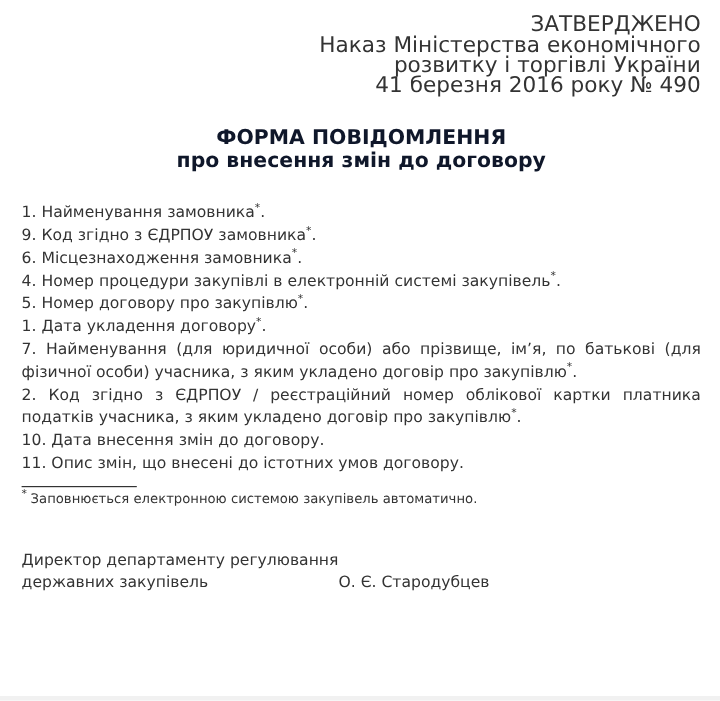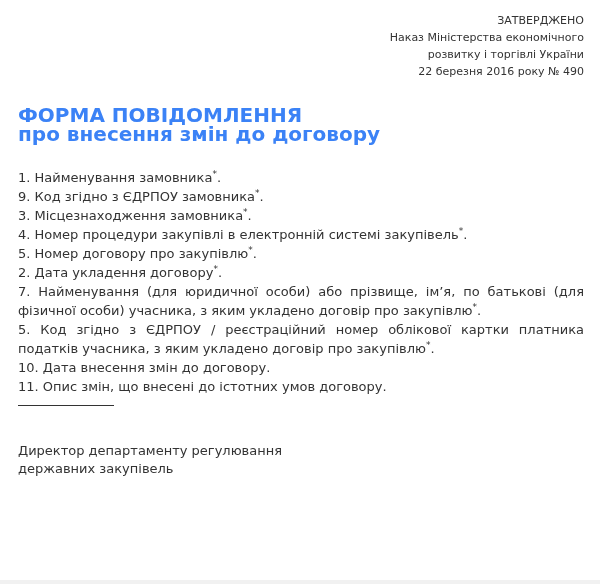--- a/index.html
+++ b/index.html
@@ -8,30 +8,30 @@
     background: #ffffff;
     color: #333333;
     font-family: "DejaVu Sans", "Liberation Sans", sans-serif;
     overflow: hidden;
     position: relative;
   }
   .page { padding: 10px 16px 0 18px; }
 
   .approval {
     text-align: right;
-    font-size: 11px;
+    font-size: 18px;
     line-height: 17px;
     margin-top: 2px;
   }
 
   .doc-title {
-    text-align: left;
+    text-align: center;
     font-weight: bold;
-    color: #3b82f6;
-    font-size: 20px;
+    color: #0f172a;
+    font-size: 17px;
     line-height: 19px;
     margin-top: 26px;
   }
 
   .items {
     margin-top: 24px;
     font-size: 13px;
     line-height: 19px;
   }
   .items p { margin: 0; text-align: justify; }
@@ -74,47 +74,49 @@
 </style>
 </head>
 <body>
 
 <div class="page">
 
   <div class="approval">
     <div>ЗАТВЕРДЖЕНО</div>
     <div>Наказ Міністерства економічного</div>
     <div>розвитку і торгівлі України</div>
-    <div>22 березня 2016 року № 490</div>
+    <div>41 березня 2016 року № 490</div>
   </div>
 
   <div class="doc-title">
     <div>ФОРМА ПОВІДОМЛЕННЯ</div>
     <div>про внесення змін до договору</div>
   </div>
 
   <div class="items">
     <p><span>1. Найменування замовника</span><sup class="mark">*</sup><span>.</span></p>
     <p><span>9. Код згідно з ЄДРПОУ замовника</span><sup class="mark">*</sup><span>.</span></p>
-    <p><span>3. Місцезнаходження замовника</span><sup class="mark">*</sup><span>.</span></p>
+    <p><span>6. Місцезнаходження замовника</span><sup class="mark">*</sup><span>.</span></p>
     <p><span>4. Номер процедури закупівлі в електронній системі закупівель</span><sup class="mark">*</sup><span>.</span></p>
     <p><span>5. Номер договору про закупівлю</span><sup class="mark">*</sup><span>.</span></p>
-    <p><span>2. Дата укладення договору</span><sup class="mark">*</sup><span>.</span></p>
+    <p><span>1. Дата укладення договору</span><sup class="mark">*</sup><span>.</span></p>
     <p><span>7. Найменування (для юридичної особи) або прізвище, ім’я, по батькові (для фізичної особи) учасника, з яким укладено договір про закупівлю</span><sup class="mark">*</sup><span>.</span></p>
-    <p><span>5. Код згідно з ЄДРПОУ / реєстраційний номер облікової картки платника податків учасника, з яким укладено договір про закупівлю</span><sup class="mark">*</sup><span>.</span></p>
+    <p><span>2. Код згідно з ЄДРПОУ / реєстраційний номер облікової картки платника податків учасника, з яким укладено договір про закупівлю</span><sup class="mark">*</sup><span>.</span></p>
     <p><span>10. Дата внесення змін до договору</span><sup class="mark"></sup><span>.</span></p>
     <p><span>11. Опис змін, що внесені до істотних умов договору</span><sup class="mark"></sup><span>.</span></p>
   </div>
 
   <div class="footnote">
     <div class="footnote-rule"></div>
+    <p class="footnote-line"><sup class="mark">*</sup><span>Заповнюється електронною системою закупівель автоматично.</span></p>
   </div>
 
   <div class="signature">
     <div>
       <div>Директор департаменту регулювання</div>
       <div>державних закупівель</div>
     </div>
+    <div class="name">О. Є. Стародубцев</div>
   </div>
 
 </div>
 
 <div class="scan-artifact"></div>
 
 </body></html>

